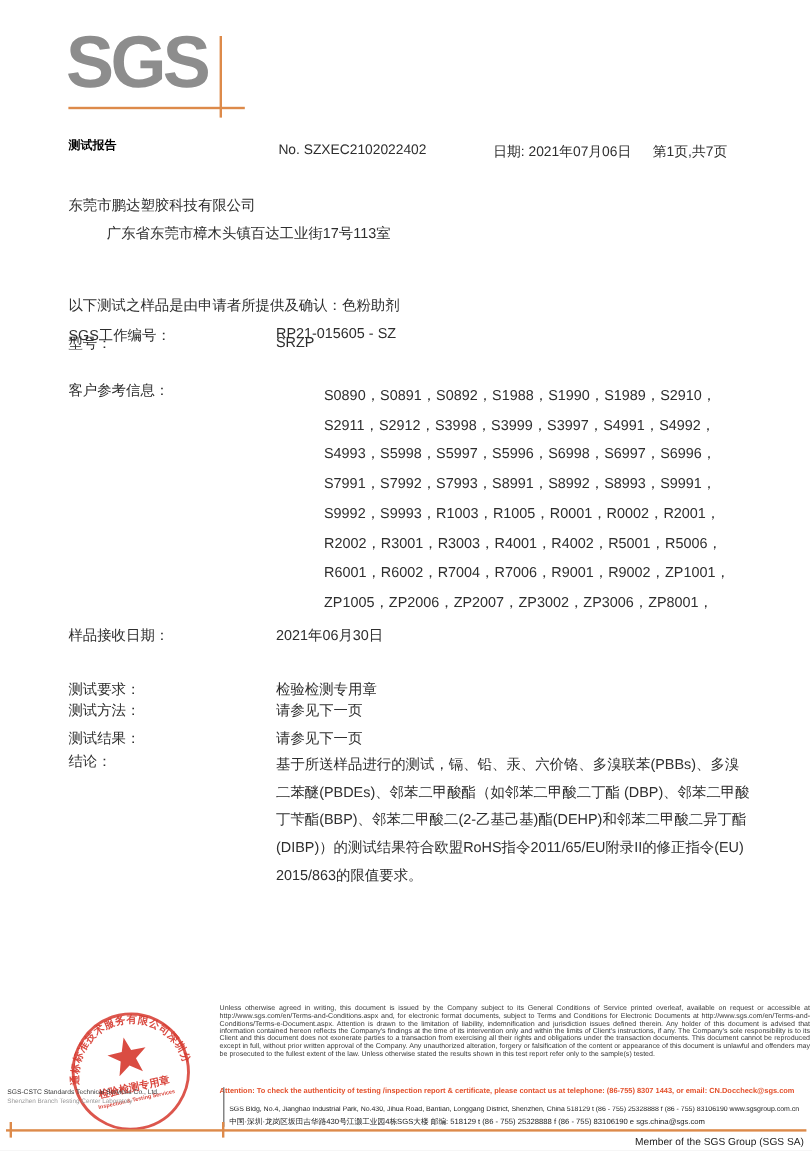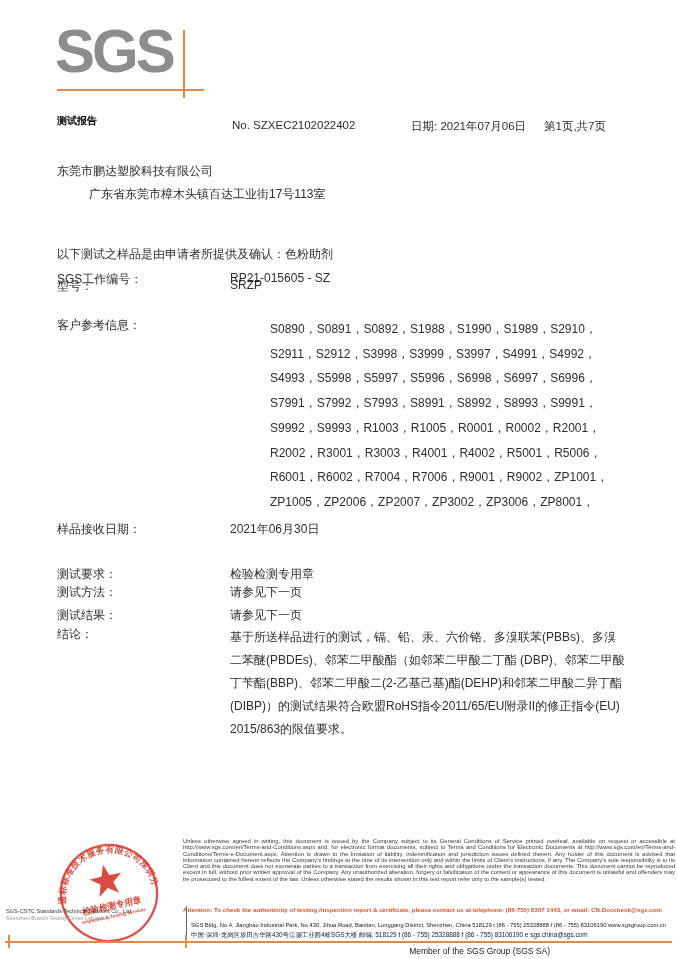--- a/index.html
+++ b/index.html
@@ -29,21 +29,21 @@
   .disclaimer{position:absolute;left:183px;top:838px;width:492px;font-size:5.9px;line-height:6.3px;
               text-align:justify;color:#3a3a3a;}
   .attention{position:absolute;left:183px;top:907px;width:492px;font-size:6.2px;line-height:6.8px;
              font-weight:bold;color:#e4512c;}
   .addr1{position:absolute;left:191px;top:922px;width:480px;font-size:5.8px;color:#222;white-space:nowrap;overflow:hidden;}
   .addr2{position:absolute;left:191px;top:931px;width:480px;font-size:6.4px;color:#222;white-space:nowrap;overflow:hidden;}
   .addr-divider{position:absolute;left:186px;top:906px;width:1px;height:33px;background:#666;}
   .footer-rule{position:absolute;left:5px;top:941px;width:667px;height:2px;background:#dd8a4a;}
   .rule-tick-a{position:absolute;left:185px;top:935px;width:2px;height:13px;background:#dd8a4a;}
   .rule-tick-b{position:absolute;left:8px;top:935px;width:2px;height:13px;background:#dd8a4a;}
-  .member-line{position:absolute;left:0;top:946px;width:550px;text-align:right;font-size:8.5px;color:#222;}
+  .member-line{position:absolute;left:0;top:946px;width:670px;text-align:right;font-size:8.5px;color:#222;}
   
   .stamp-wrap{position:absolute;left:50px;top:839px;width:118px;height:108px;transform:rotate(-12deg);}
   .stamp-company{position:absolute;left:6px;top:908px;width:182px;font-size:5.6px;line-height:7px;color:#3a3a3a;}
   .stamp-company .l2{color:#9a9a9a;font-size:5.3px;}
 </style>
 </head>
 <body>
 
 <div class="page">
 

